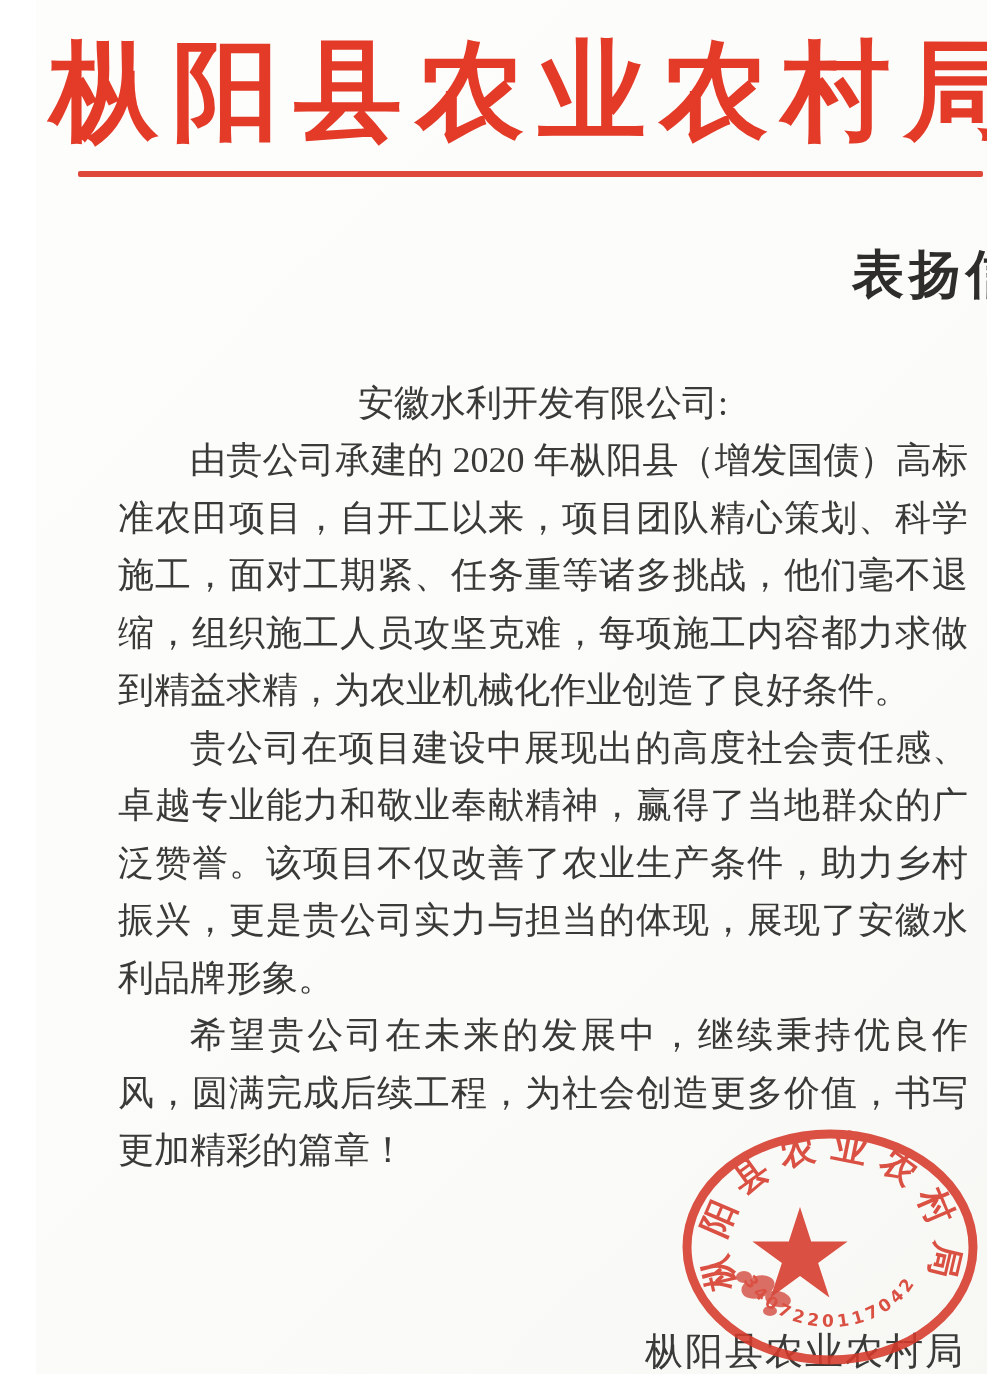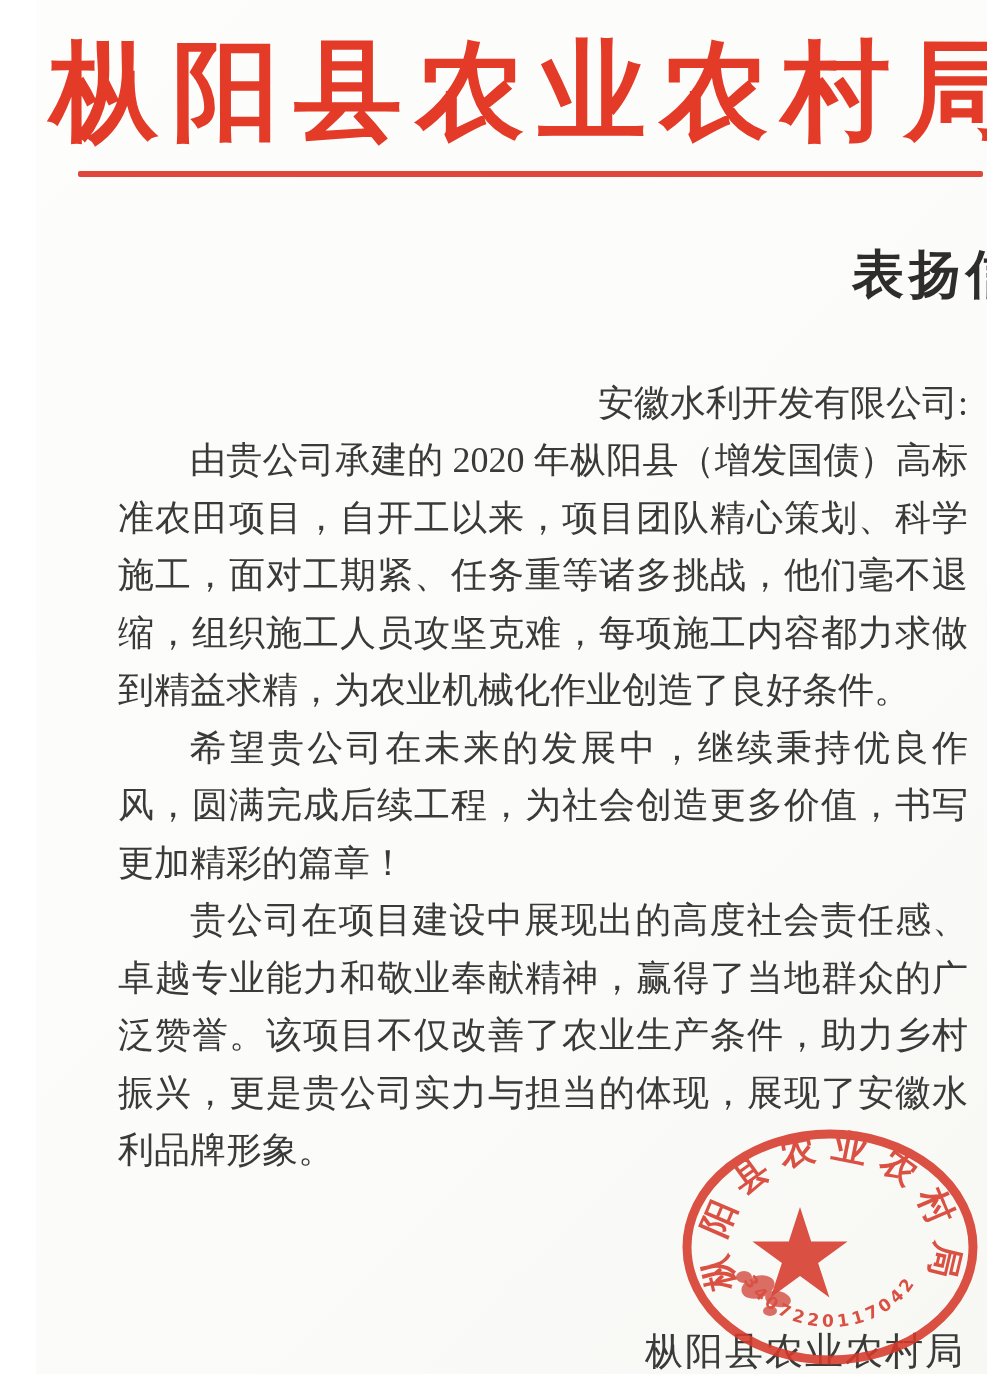--- a/index.html
+++ b/index.html
@@ -45,21 +45,21 @@
     line-height: 1;
   }
   
   .letter {
     margin: 74px 55px 0 82px;
     font-size: 36px;
     line-height: 57.5px;
     color: #3a3a38;
     text-align: justify;
   }
-  .salutation { text-align: right; }
+  .salutation { text-align: center; }
   .para { text-indent: 2em; }
   
   .signature-block {
     position: relative;
     margin-top: 150px;
     padding-right: 58px;
     text-align: right;
     color: #3a3a38;
   }
   .signature-agency {
@@ -85,22 +85,22 @@
 
   <div class="letterhead">枞阳县农业农村局</div>
 
   <div class="letterhead-rule"></div>
 
   <div class="doc-title">表扬信</div>
 
   <div class="letter">
     <div class="salutation">安徽水利开发有限公司:</div>
     <p class="para">由贵公司承建的 2020 年枞阳县（增发国债）高标准农田项目，自开工以来，项目团队精心策划、科学施工，面对工期紧、任务重等诸多挑战，他们毫不退缩，组织施工人员攻坚克难，每项施工内容都力求做到精益求精，为农业机械化作业创造了良好条件。</p>
+    <p class="para">贵公司在项目建设中展现出的高度社会责任感、卓越专业能力和敬业奉献精神，赢得了当地群众的广泛赞誉。该项目不仅改善了农业生产条件，助力乡村振兴，更是贵公司实力与担当的体现，展现了安徽水利品牌形象。</p>
     <p class="para">希望贵公司在未来的发展中，继续秉持优良作风，圆满完成后续工程，为社会创造更多价值，书写更加精彩的篇章！</p>
-    <p class="para">贵公司在项目建设中展现出的高度社会责任感、卓越专业能力和敬业奉献精神，赢得了当地群众的广泛赞誉。该项目不仅改善了农业生产条件，助力乡村振兴，更是贵公司实力与担当的体现，展现了安徽水利品牌形象。</p>
   </div>
 
   <div class="signature-block">
     <div class="signature-agency">枞阳县农业农村局</div>
 
   </div>
 
   <div class="seal">
     <svg viewBox="-160 -127 320 254" xmlns="http://www.w3.org/2000/svg">
 

